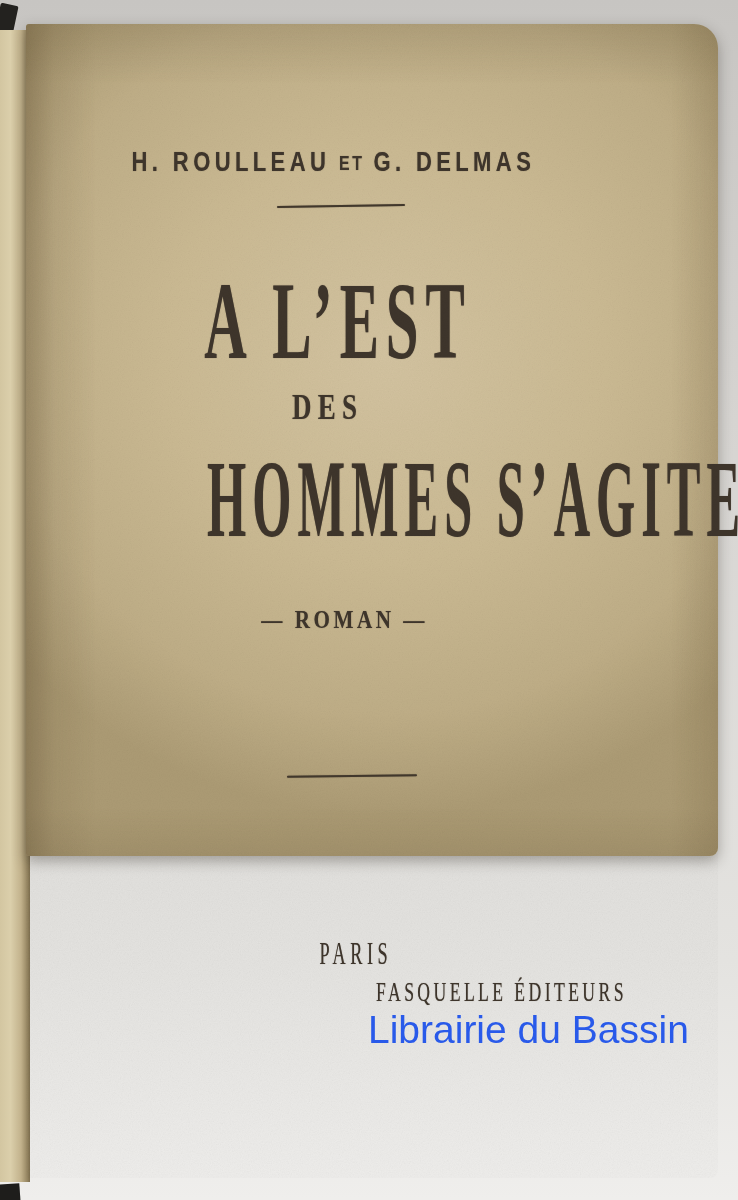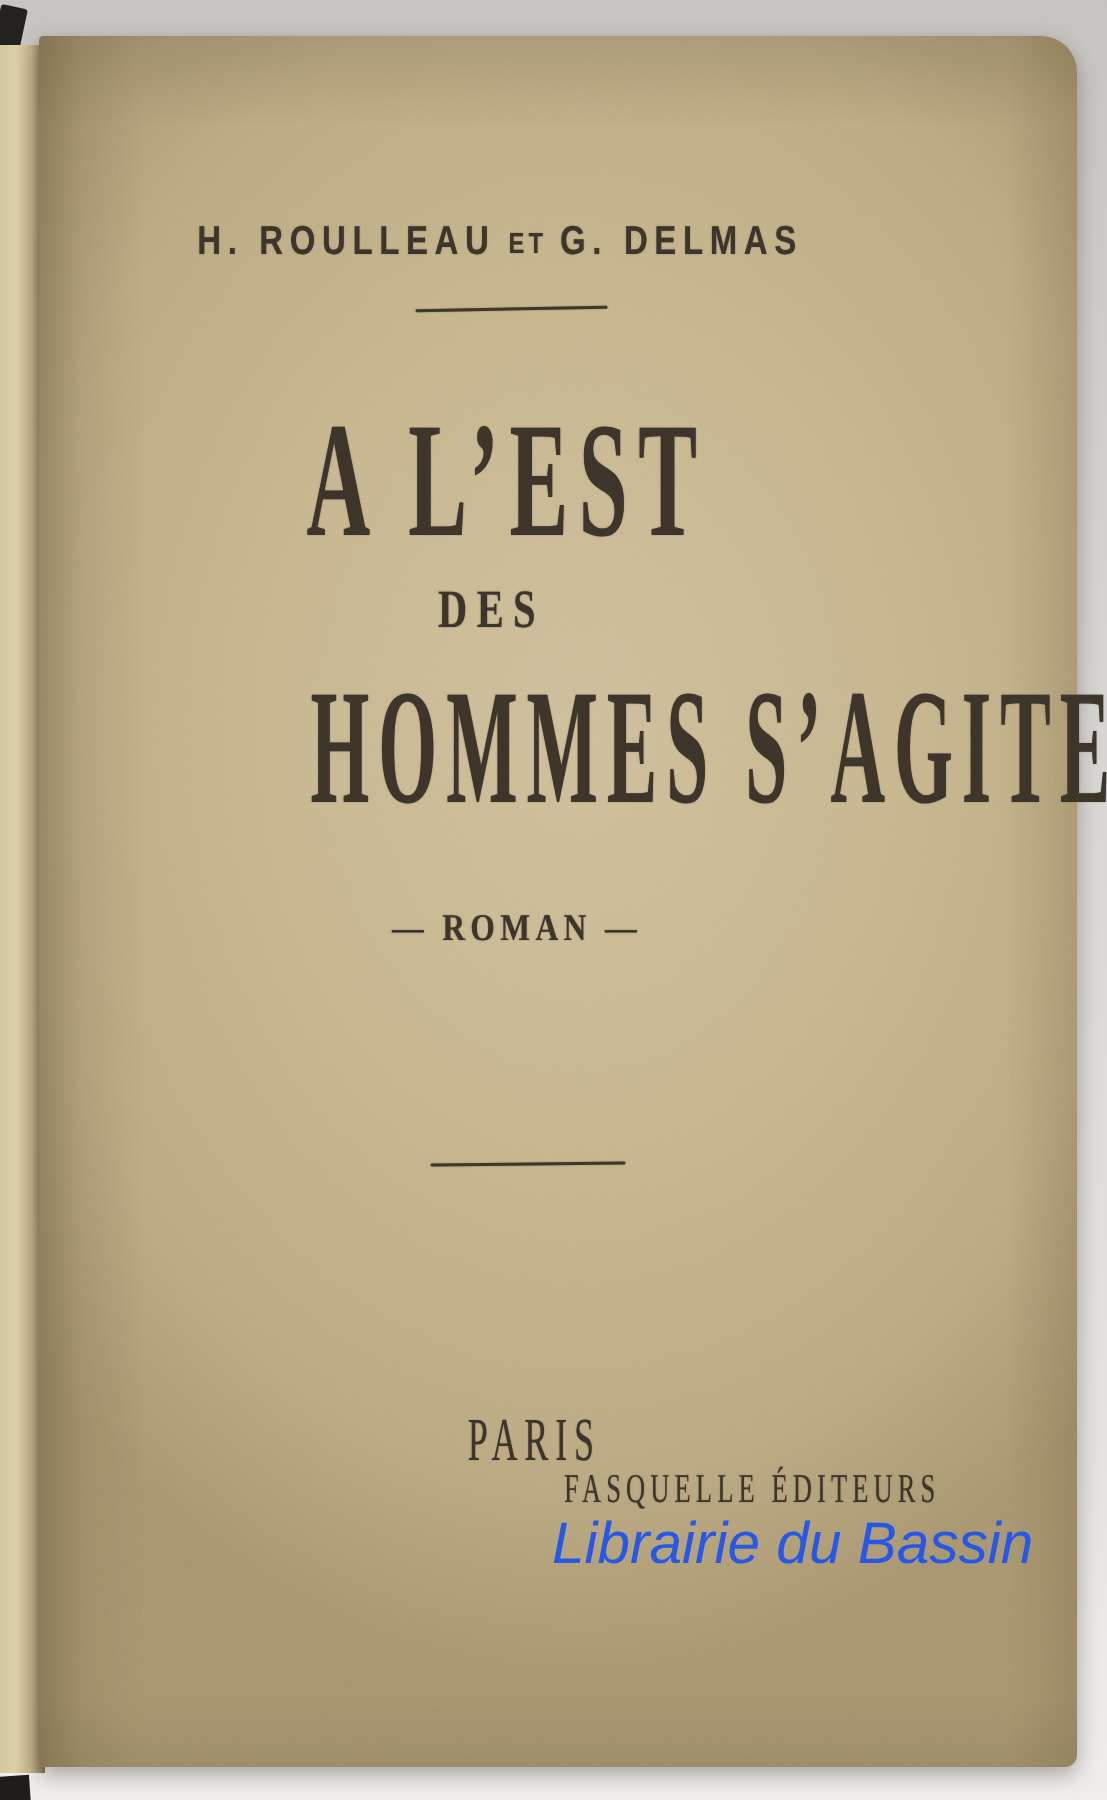--- a/index.html
+++ b/index.html
@@ -17,21 +17,21 @@
     position:absolute;left:-4px;top:1184px;width:24px;height:20px;
     background:#1e1d1b;transform:rotate(-4deg);
   }
   
   .page-edges{
     position:absolute;left:0;top:30px;width:30px;height:1152px;
     background:linear-gradient(90deg,#d3c6a1 0%,#dbcfab 35%,#c2b28c 70%,#93835f 92%,#7c6d4d 100%);
   }
   
   .title-page{
-    position:absolute;left:26px;top:24px;width:692px;height:1154px;
+    position:absolute;left:26px;top:24px;width:692px;height:832px;
     background:
       radial-gradient(ellipse 70% 55% at 52% 40%, #d3c3a0 0%, #cbba93 45%, #bfae87 78%, #ac9b74 100%);
     border-radius:3px 24px 8px 3px;
     box-shadow:0 5px 14px rgba(40,35,25,.35);
   }
   
   .title-page::before{
     content:"";position:absolute;inset:0;border-radius:inherit;pointer-events:none;
     background:
       linear-gradient(90deg, rgba(95,78,48,.38) 0%, rgba(95,78,48,.12) 28px, rgba(0,0,0,0) 70px),
@@ -58,32 +58,32 @@
   .title-1{top:236px;font-weight:bold;font-size:84px;}
   .title-1 .tt{transform:translateX(-34px) scale(.70,1.30);letter-spacing:10px;}
   .title-2{top:363px;font-weight:bold;font-size:30px;}
   .title-2 .tt{transform:translateX(-44px) scale(.90,1.20);letter-spacing:7px;}
   .title-3{top:414px;font-weight:bold;font-size:84px;}
   .title-3 .tt{transform:translateX(-26px) scale(.60,1.30);letter-spacing:10px;}
 
   .genre{top:582px;font-size:24px;font-weight:bold;}
   .genre .tt{transform:translateX(-27px) scale(.88,1.05);letter-spacing:4px;}
 
-  .imprint-city{top:913px;font-size:37px;}
+  .imprint-city{top:913px;font-size:28px;}
   .imprint-city .tt{transform:translateX(-16px) scale(.65,1.10);letter-spacing:7px;}
   .imprint-name{top:953px;font-size:26px;text-align:right;}
   .imprint-name .tt{transform:translateX(-32px) scale(.68,1.05);letter-spacing:5px;}
   .imprint-address{top:984px;font-size:17px;}
   .imprint-address .tt{transform:translateX(-27px) scale(.80,1.0);letter-spacing:3px;}
 
   .watermark{
     position:absolute;left:342px;top:984px;
     font-family:"Liberation Sans",sans-serif;font-size:39px;font-weight:400;
     color:#2256ee;white-space:nowrap;letter-spacing:0;
-    text-shadow:none;opacity:.96;font-style:italic;
+    text-shadow:none;opacity:.96;
   }
 </style>
 </head>
 <body>
 
 <div class="spine-corner-top"></div>
 <div class="spine-corner-bottom"></div>
 <div class="page-edges"></div>
 
 <div class="title-page">

